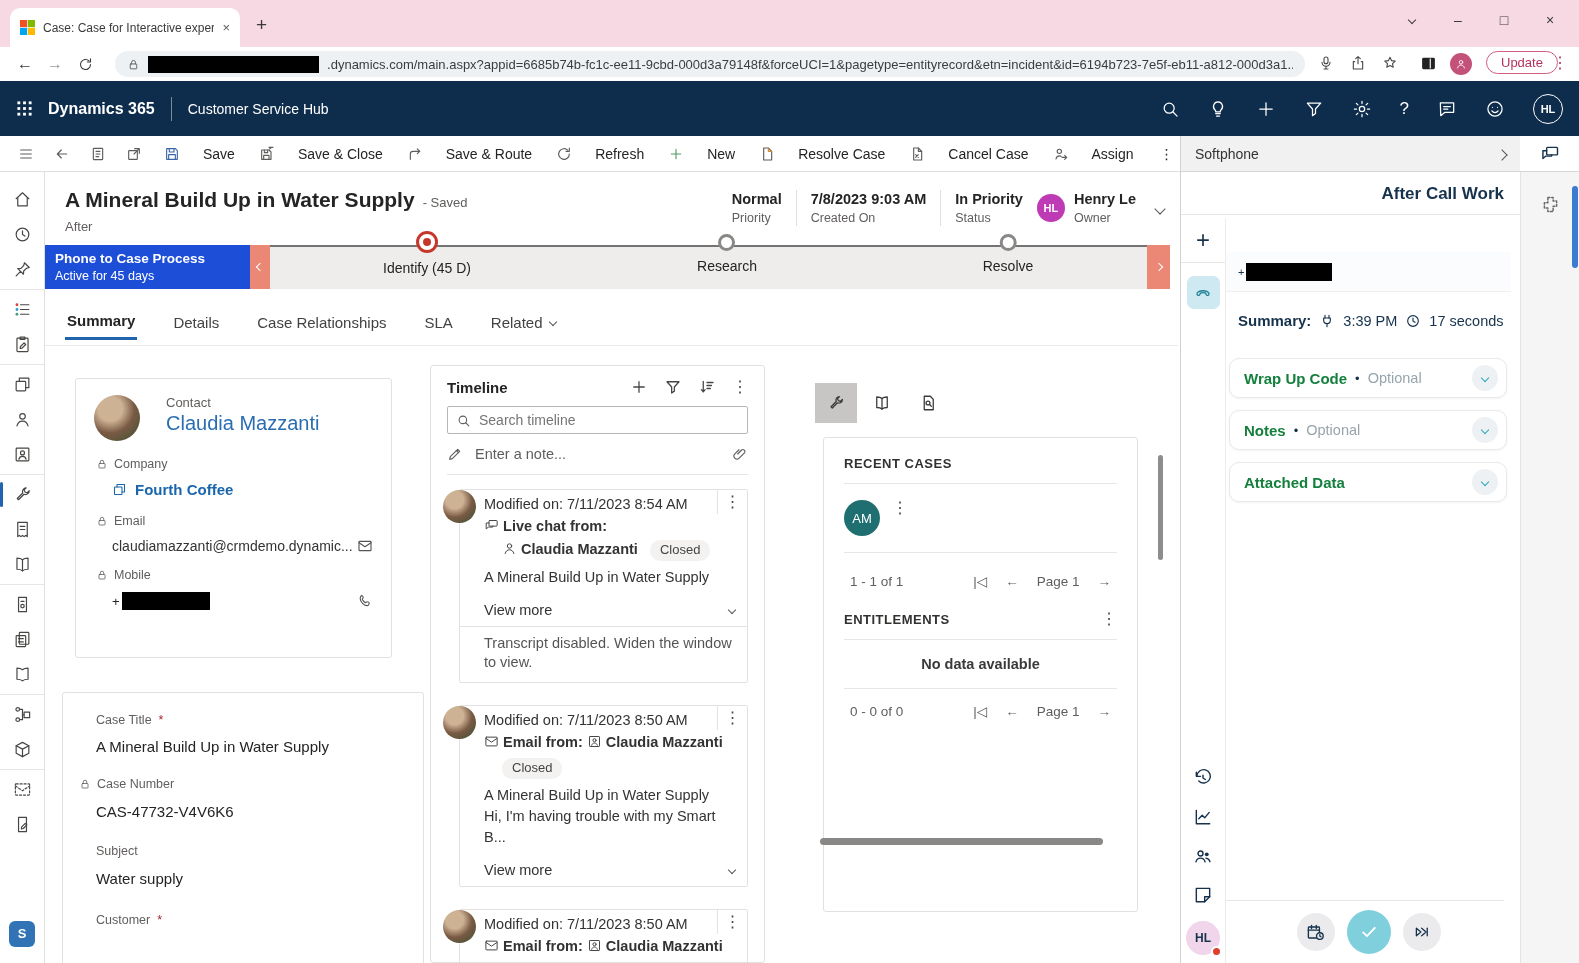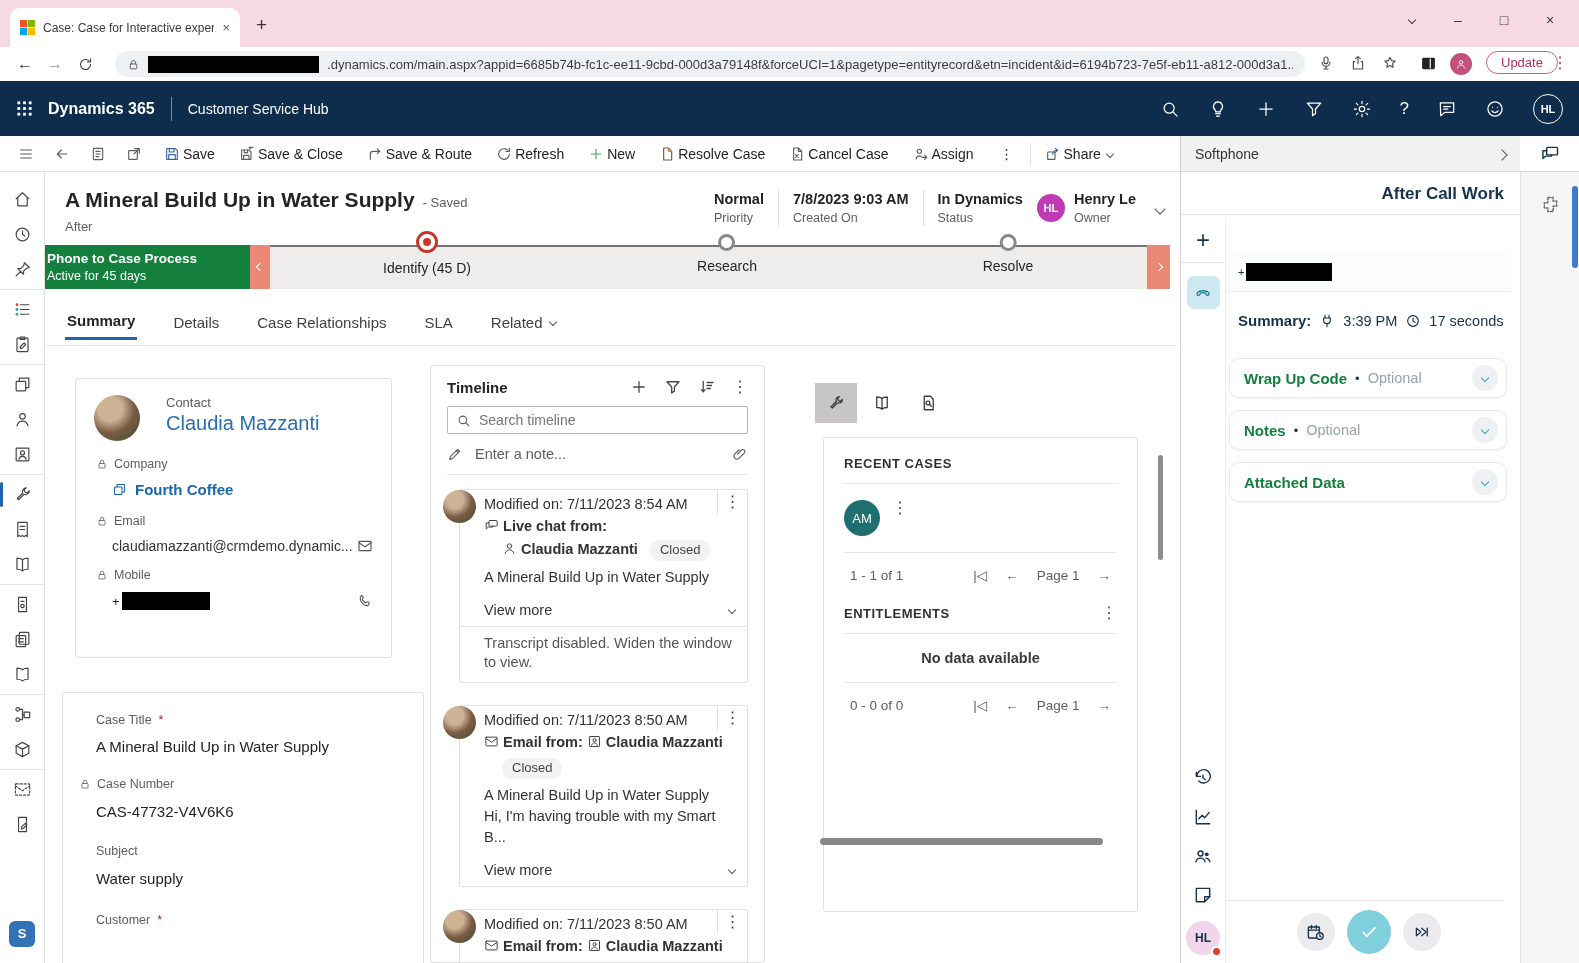--- a/index.html
+++ b/index.html
@@ -23,21 +23,21 @@
   .redact{display:inline-block;background:#000}
   .navbtn{color:#5a5a5a;width:30px;display:flex;justify-content:center}
   
   .topnav{position:absolute;left:0;top:81px;width:1579px;height:55px;background:#0e2c4c;color:#fff;display:flex;align-items:center}
   .topnav .brand{font-size:16px;font-weight:700}
   .topnav .app{font-size:14px}
   .tnic{width:20px;height:20px;fill:none;stroke:#fff;stroke-width:1.5;stroke-linecap:round;stroke-linejoin:round}
   .tnavatar{width:30px;height:30px;border-radius:50%;border:1.5px solid #fff;display:flex;align-items:center;justify-content:center;font-size:11px;font-weight:700}
   
   .cmdbar{position:absolute;left:0;top:136px;width:1180px;height:36px;background:#fff;border-bottom:1px solid #e1dfdd;display:flex;align-items:center;gap:4px;padding-left:10px}
-  .cmd{display:flex;align-items:center;gap:3px;padding:0 10px;height:30px;font-size:14px;color:#242424;cursor:pointer;white-space:nowrap}
+  .cmd{display:flex;align-items:center;gap:23px;padding:0 10px;height:30px;font-size:14px;color:#242424;cursor:pointer;white-space:nowrap}
   .cmd .ic{width:16px;height:16px;color:#5f5d5b}
   .vline{width:1px;height:22px;background:#e1dfdd}
   .sphead{position:absolute;left:1180px;top:136px;width:340px;height:36px;background:#f1f1f1;border-bottom:1px solid #d6d6d6;border-left:1px solid #d0d0d0;display:flex;align-items:center;padding:0 14px;font-size:14px;color:#333}
   .cornerband{position:absolute;left:1520px;top:136px;width:59px;height:36px;background:#fff;border-bottom:1px solid #d6d6d6;display:flex;align-items:center;justify-content:center;color:#16324c}
   
   .leftrail{position:absolute;left:0;top:172px;width:45px;height:791px;background:#fff;border-right:1px solid #e1dfdd;display:flex;flex-direction:column;align-items:center;padding-top:10px}
   .lritem{position:relative;width:45px;height:35px;display:flex;align-items:center;justify-content:center;color:#484644}
   .lritem .ic{width:19px;height:19px;stroke-width:1.5}
   .lrdiv{width:45px;height:1px;background:#e8e6e4;margin:2px 0}
   .lrsel{position:absolute;left:0;top:5px;width:3px;height:25px;background:#2064ad;border-radius:2px}
@@ -47,21 +47,21 @@
   .rectitle{position:absolute;left:20px;top:16px;font-size:21px;font-weight:700;color:#242424}
   .rectitle .saved{font-size:13px;font-weight:400;color:#605e5c;margin-left:8px}
   .hfields{position:absolute;right:14px;top:18px;display:flex;align-items:center;gap:14px}
   .hf{display:flex;flex-direction:column;align-items:flex-start;line-height:1.35}
   .hf .v{font-size:14.5px;font-weight:700;color:#242424;white-space:nowrap}
   .hf .l{font-size:12.5px;color:#605e5c}
   .hsep{width:1px;height:36px;background:#e1dfdd}
   .owner-av{width:28px;height:28px;border-radius:50%;background:#bf3bb5;color:#fff;font-size:11px;font-weight:700;display:flex;align-items:center;justify-content:center}
   
   .bpf{position:absolute;left:0;top:73px;width:1125px;height:44px}
-  .bpf-red{position:absolute;left:0;top:0;width:205px;height:44px;background:#15803d;color:#fff;padding:5px 2px;line-height:1.3}
+  .bpf-red{position:absolute;left:0;top:0;width:205px;height:44px;background:#1d4ed8;color:#fff;padding:5px 10px;line-height:1.3}
   .bpf-red .n{font-size:13.5px;font-weight:700}
   .bpf-red .a{font-size:12.5px}
   .bpf-chl{position:absolute;left:205px;top:0;width:20px;height:44px;background:#ea8775;color:#fff;display:flex;align-items:center;justify-content:center}
   .bpf-track{position:absolute;left:225px;top:0;width:877px;height:44px;background:#efedec;border-top:2px solid #767472}
   .bpf-chr{position:absolute;left:1102px;top:0;width:23px;height:44px;background:#ea8775;color:#fff;display:flex;align-items:center;justify-content:center}
   .stage{position:absolute;top:0;transform:translateX(-50%);text-align:center}
   .stage .dot{width:17px;height:17px;border:3px solid #8a8886;background:#fff;border-radius:50%;margin:-11px auto 0}
   .stage .lbl{font-size:14px;color:#242424;margin-top:7px;white-space:nowrap}
   .bull{width:22px;height:22px;border:3px solid #c5372b;background:#fff;border-radius:50%;margin:-14px auto 0;display:flex;align-items:center;justify-content:center}
   .bull i{width:8px;height:8px;background:#c5372b;border-radius:50%}
@@ -481,21 +481,21 @@
         <span class="v">Normal</span>
           <span class="l">Priority</span>
         </span>
       <span class="hsep"></span>
       <span class="hf">
         <span class="v">7/8/2023 9:03 AM</span>
           <span class="l">Created On</span>
         </span>
       <span class="hsep"></span>
       <span class="hf">
-        <span class="v">In Dynamics</span>
+        <span class="v">In Priority</span>
           <span class="l">Status</span>
         </span>
       <span class="flex" style="gap:9px">
         <span class="owner-av">HL</span>
         <span class="hf">
             <span class="v linkb">Henry Le</span>
         <span class="l">Owner</span>
           </span>
         </span>
       <span style="color:#555;margin-left:6px"><span class="chev"></span></span>
@@ -755,21 +755,21 @@
     </div>
 
     <div class="card" style="left:778px;top:265px;width:315px;height:475px;padding:18px 20px 0 20px">
       <div class="sechd">RECENT CASES</div>
       <div class="divline" style="margin-top:12px"></div>
       <div class="flex" style="margin-top:16px;gap:12px;align-items:flex-start">
         <span class="amav">AM</span>
         <span class="dots3">⋮</span>
       </div>
       <div class="divline" style="margin-top:16px"></div>
-      <div class="pager" style="margin-top:14px;padding:0 6px">
+      <div class="pager" style="margin-top:20px;padding:0 6px">
         <span>1 - 1 of 1</span>
         <span style="flex:1"></span>
         <span>|◁</span>
         <span>←</span>
         <span>Page 1</span>
         <span>→</span>
       </div>
       <div class="flex" style="margin-top:22px;justify-content:space-between">
         <span class="sechd">ENTITLEMENTS</span>
         <span class="dots3">⋮</span>

